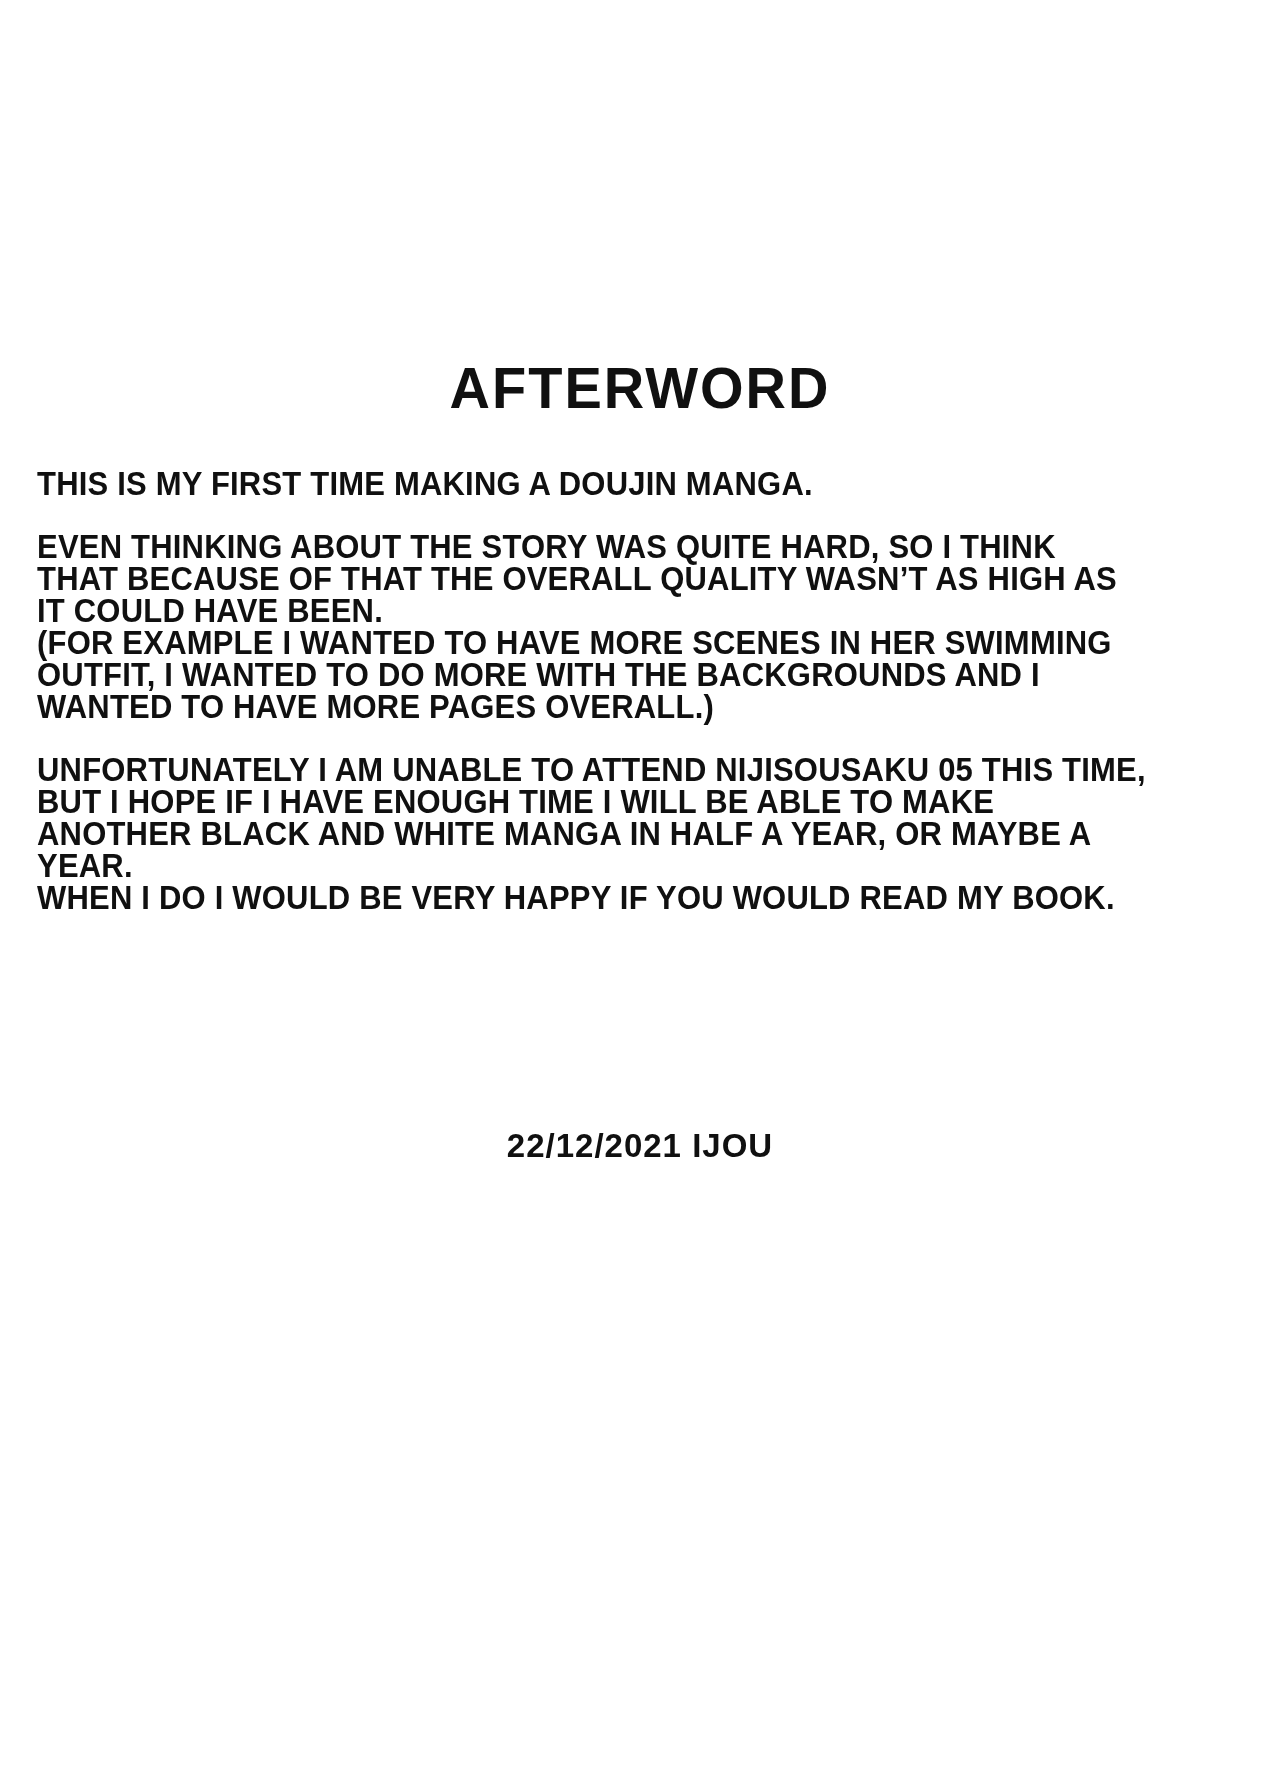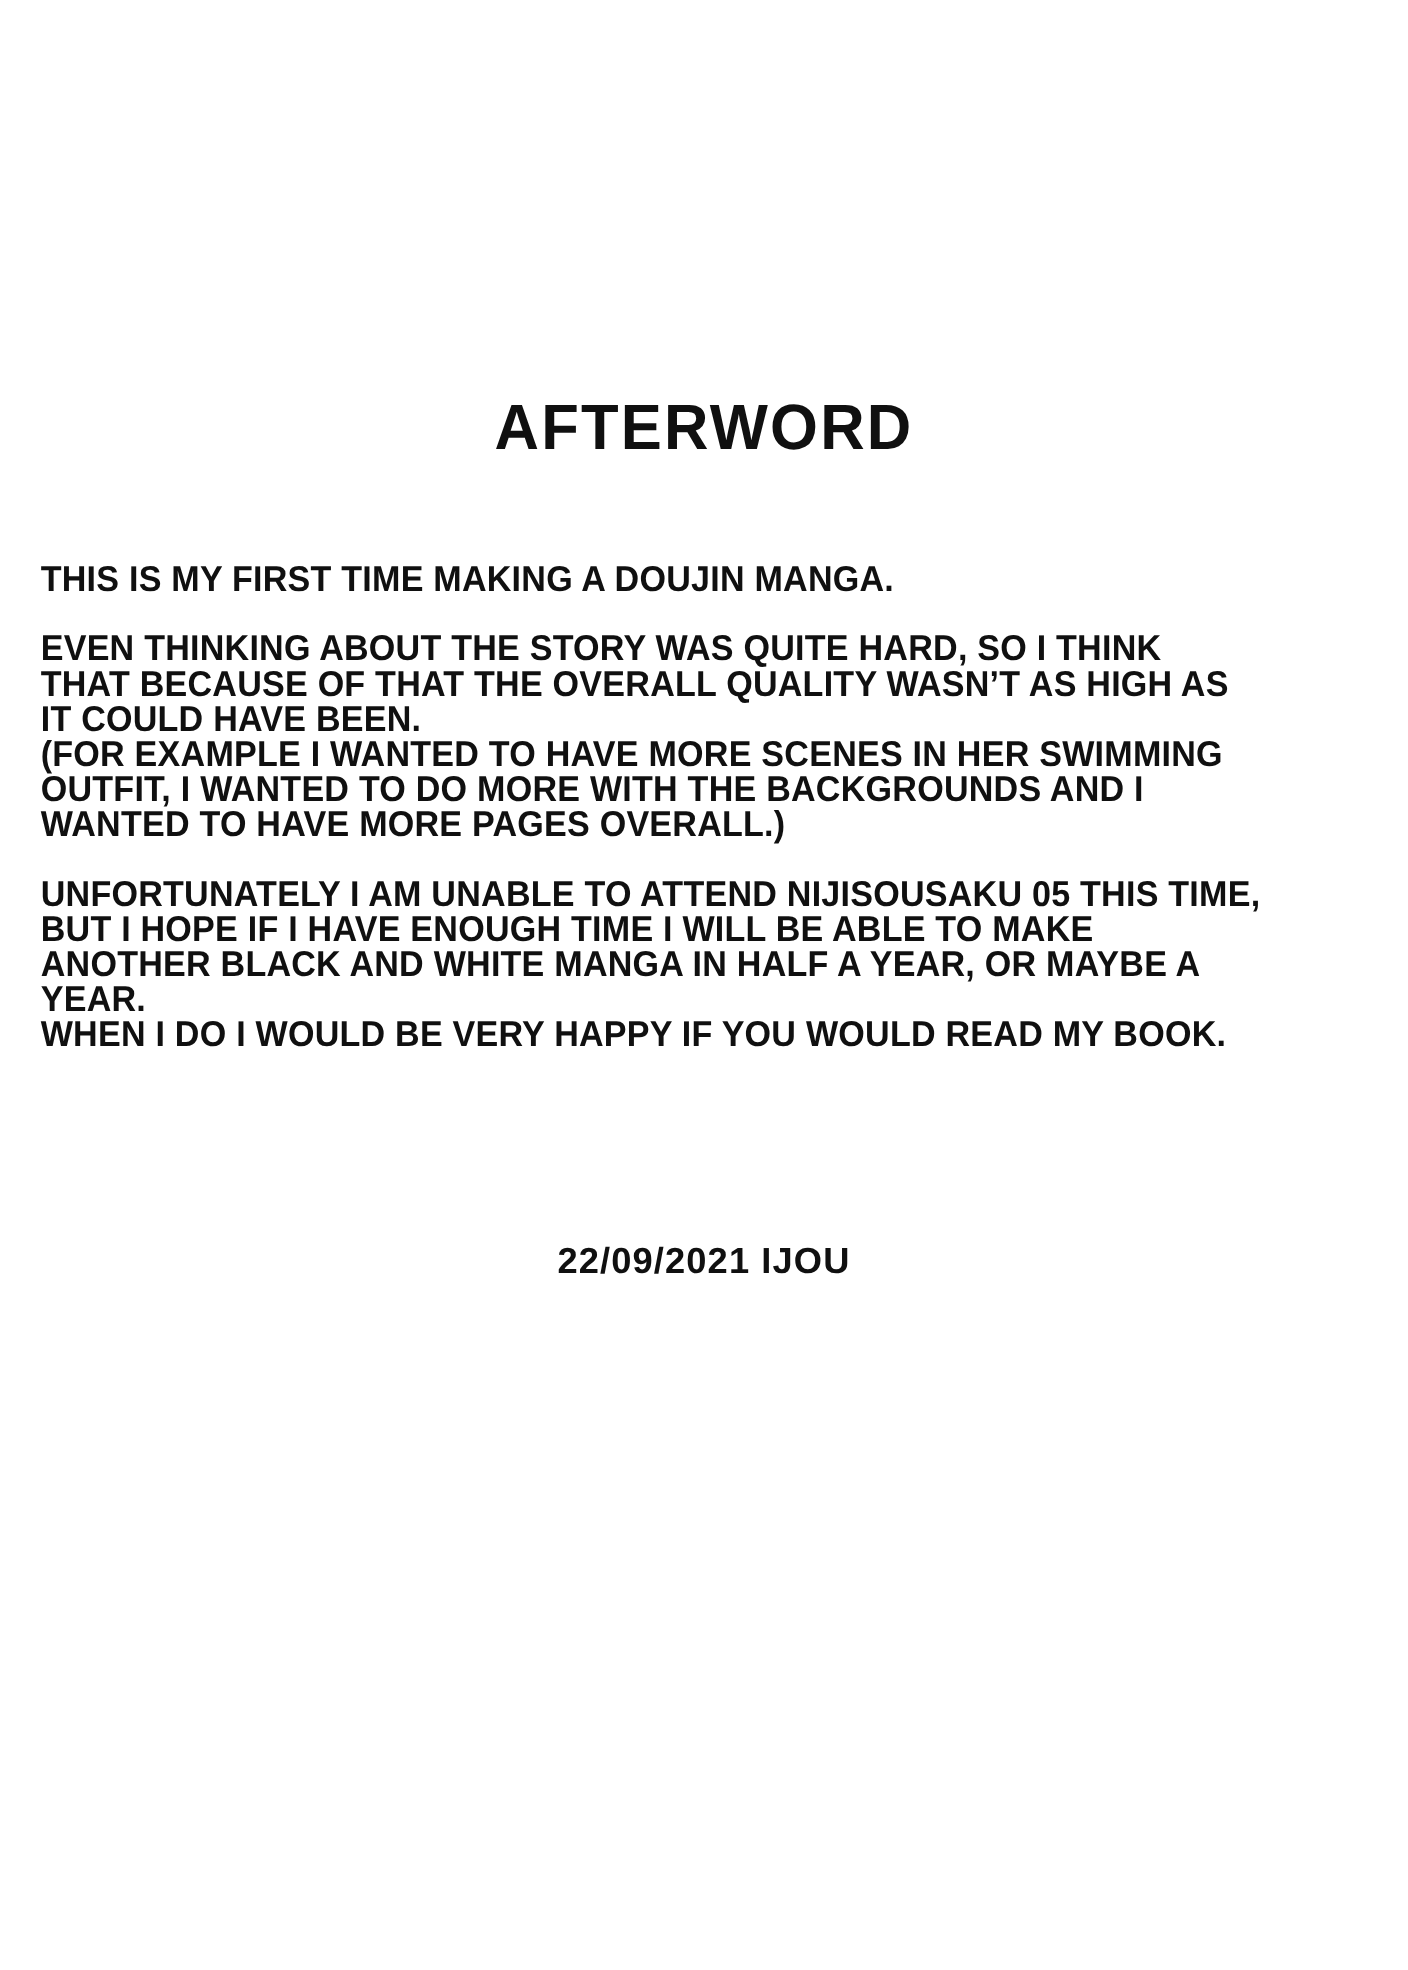--- a/index.html
+++ b/index.html
@@ -32,21 +32,20 @@
     }
     .body-text {
       position: absolute;
       top: 468px;
       left: 37px;
       right: 20px;
       font-size: 31px;
       line-height: 32px;
       font-weight: 700;
       letter-spacing: 0.2px;
-      margin-top: 42px;
     }
     .paragraph {
       margin: 0 0 31px 0;
     }
     .line {
       white-space: nowrap;
       transform: scaleY(1.05);
       transform-origin: left top;
     }
     .signature {
@@ -82,15 +81,15 @@
       </div>
     <div class="paragraph">
         <div class="line">UNFORTUNATELY I AM UNABLE TO ATTEND NIJISOUSAKU 05 THIS TIME,</div>
         <div class="line">BUT I HOPE IF I HAVE ENOUGH TIME I WILL BE ABLE TO MAKE</div>
         <div class="line">ANOTHER BLACK AND WHITE MANGA IN HALF A YEAR, OR MAYBE A</div>
         <div class="line">YEAR.</div>
         <div class="line">WHEN I DO I WOULD BE VERY HAPPY IF YOU WOULD READ MY BOOK.</div>
       </div>
   </div>
 
-  <div class="signature">22/09/2021 IJOU</div>
+  <div class="signature">22/12/2021 IJOU</div>
 
 </div>
 
 </body></html>

